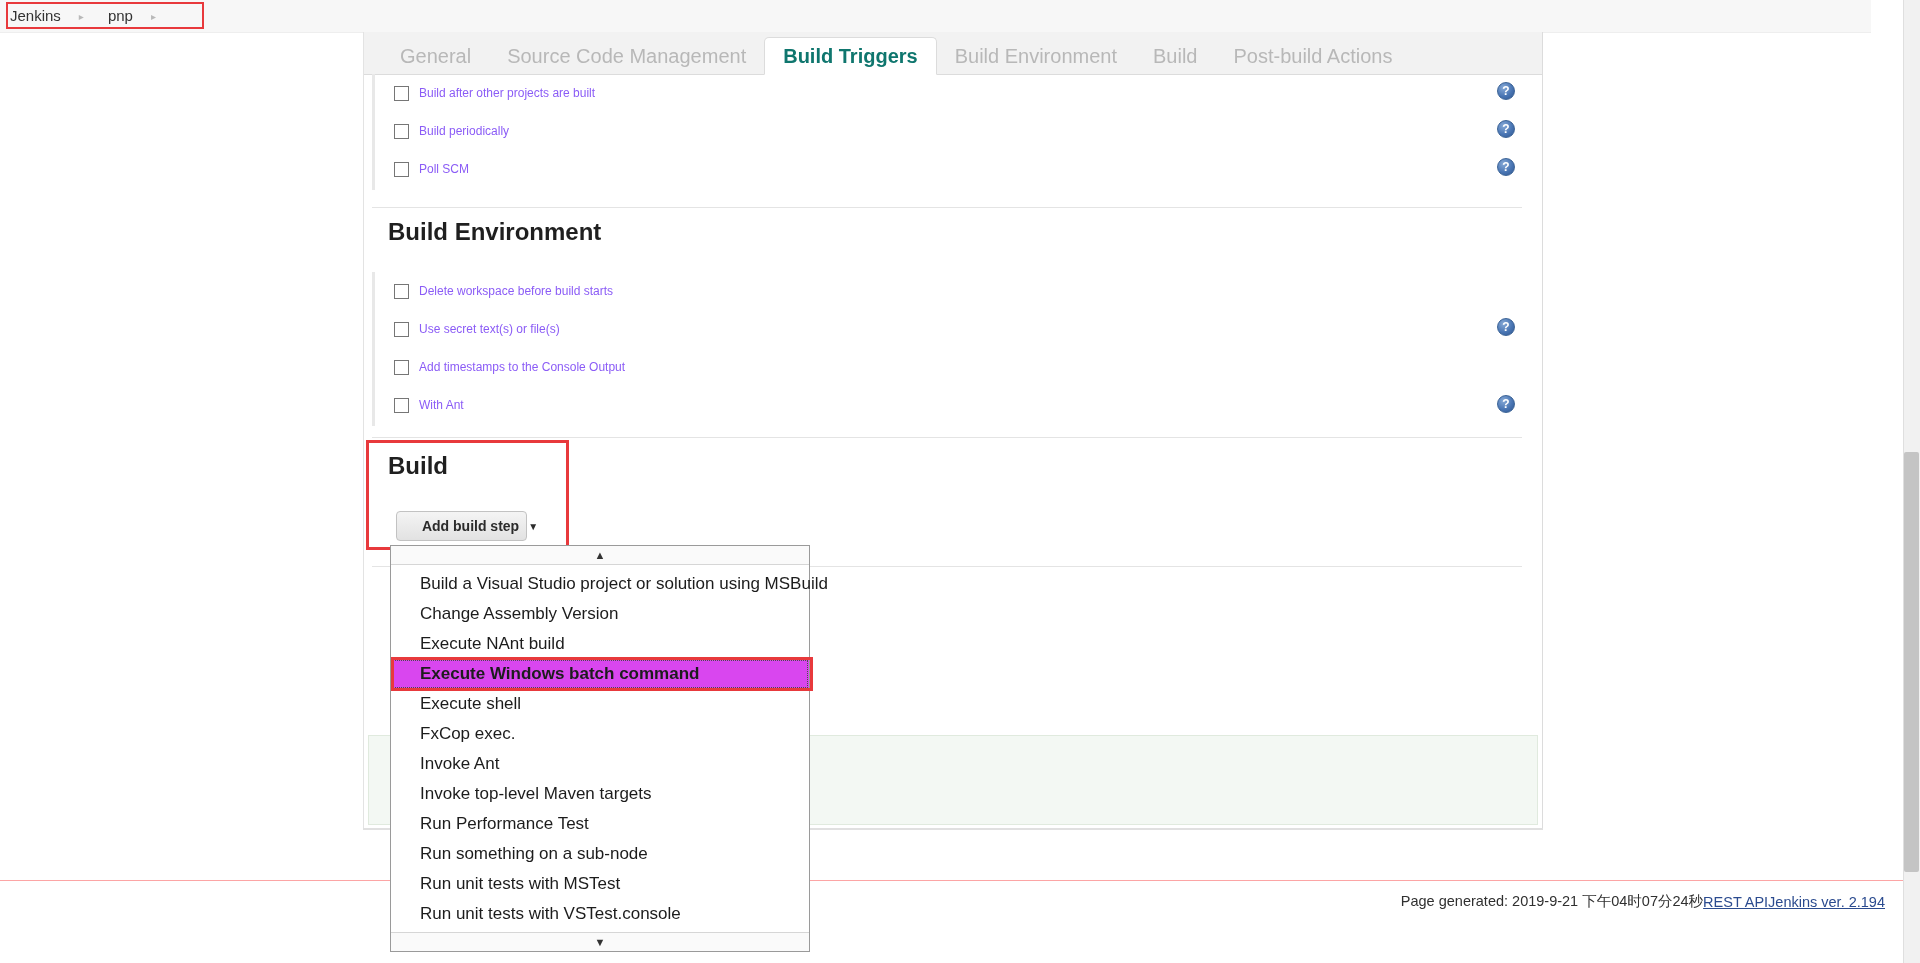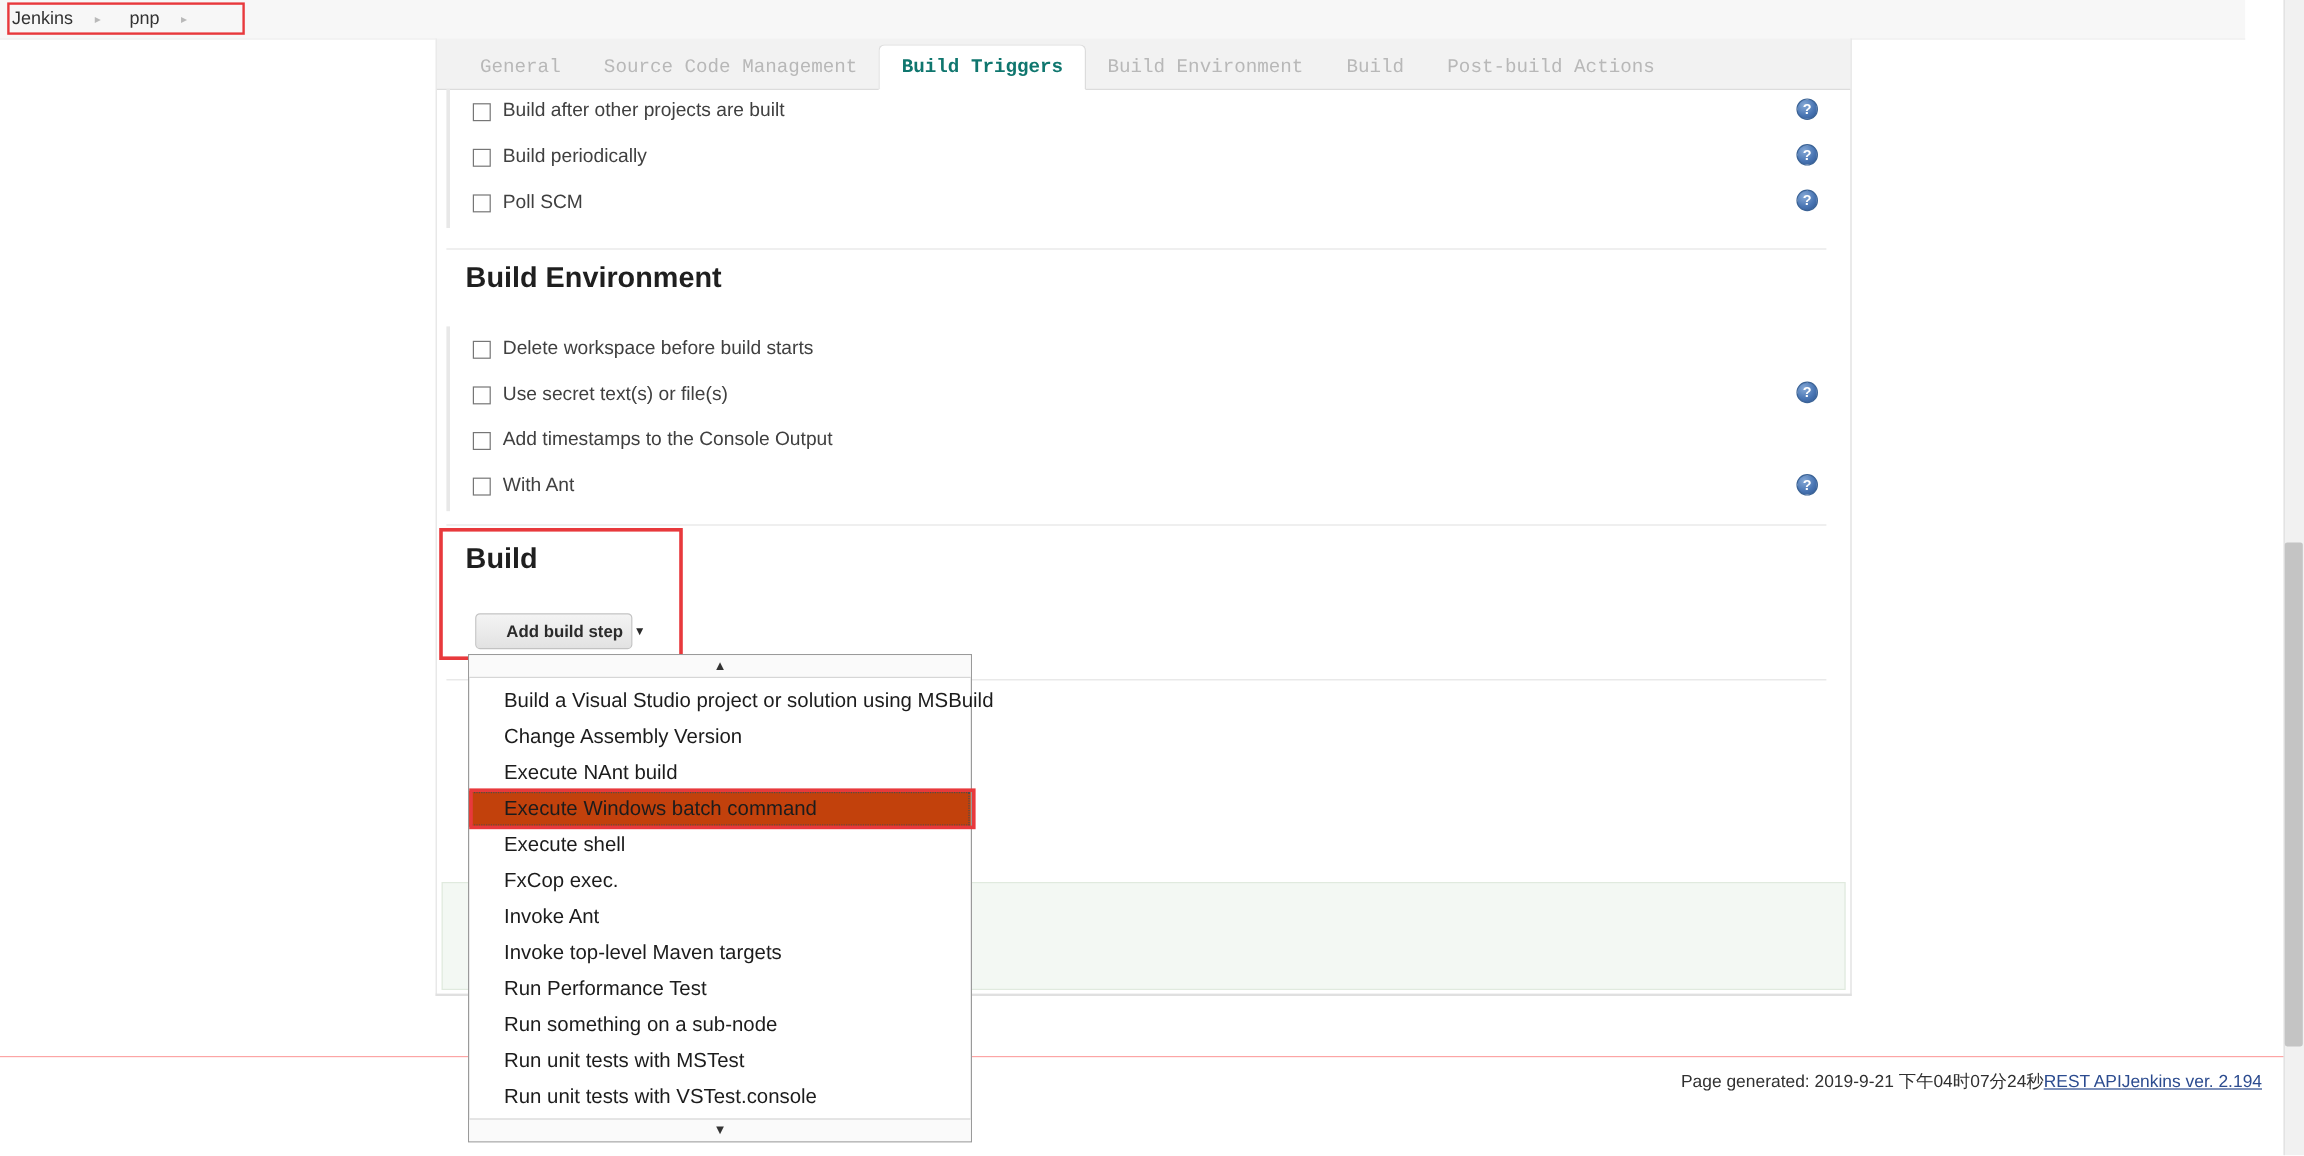--- a/index.html
+++ b/index.html
@@ -66,29 +66,28 @@
     width: 1178px;
     height: 43px;
     background: #f2f2f2;
     border-bottom: 1px solid #dcdcdc;
     box-sizing: border-box;
     display: flex;
     align-items: flex-end;
     padding-left: 18px;
   }
   .tab {
-    font-size: 16px;
+    font-size: 20px;
     color: #b8b8b8;
     padding: 0 18px;
     height: 36px;
     line-height: 36px;
     white-space: nowrap;
     box-sizing: border-box;
     cursor: pointer;
-    font-family: Liberation Mono, monospace;
   }
   .tab.active {
     color: #0f766e;
     font-weight: bold;
     background: #ffffff;
     border: 1px solid #dcdcdc;
     border-bottom: 1px solid #ffffff;
     border-radius: 5px 5px 0 0;
     margin-bottom: -1px;
     height: 38px;
@@ -117,22 +116,22 @@
   .chk {
     width: 15px; height: 15px;
     border: 1px solid #767676;
     background: #ffffff;
     box-sizing: border-box;
     margin-right: 10px;
     flex: none;
     cursor: pointer;
   }
   .chk-label {
-    font-size: 16px;
-    color: #404040;
+    font-size: 12px;
+    color: #8b5cf6;
     white-space: nowrap;
     text-align: center;
   }
   .help-icon {
     position: absolute;
     width: 18px; height: 18px;
     border-radius: 50%;
     background: radial-gradient(circle at 35% 30%, #86a9d6 0%, #4a76b4 55%, #2d5590 100%);
     border: 1px solid #3b6396;
     box-sizing: border-box;
@@ -219,23 +218,24 @@
     height: 30px;
     line-height: 30px;
     padding-left: 29px;
     font-size: 17px;
     color: #1c1c1c;
     white-space: nowrap;
     cursor: pointer;
     box-sizing: border-box;
   }
   .menu-item.selected {
-    background: #c2410c;
+    background: #d946ef;
     outline: 1px dotted #4c4c4c;
     outline-offset: -2px;
+    font-weight: bold;
   }
 
   
   #ghost-panel {
     position: absolute;
     left: 368px; top: 735px;
     width: 1170px; height: 90px;
     background: #f3f8f3;
     border: 1px solid #e0eade;
     box-sizing: border-box;

